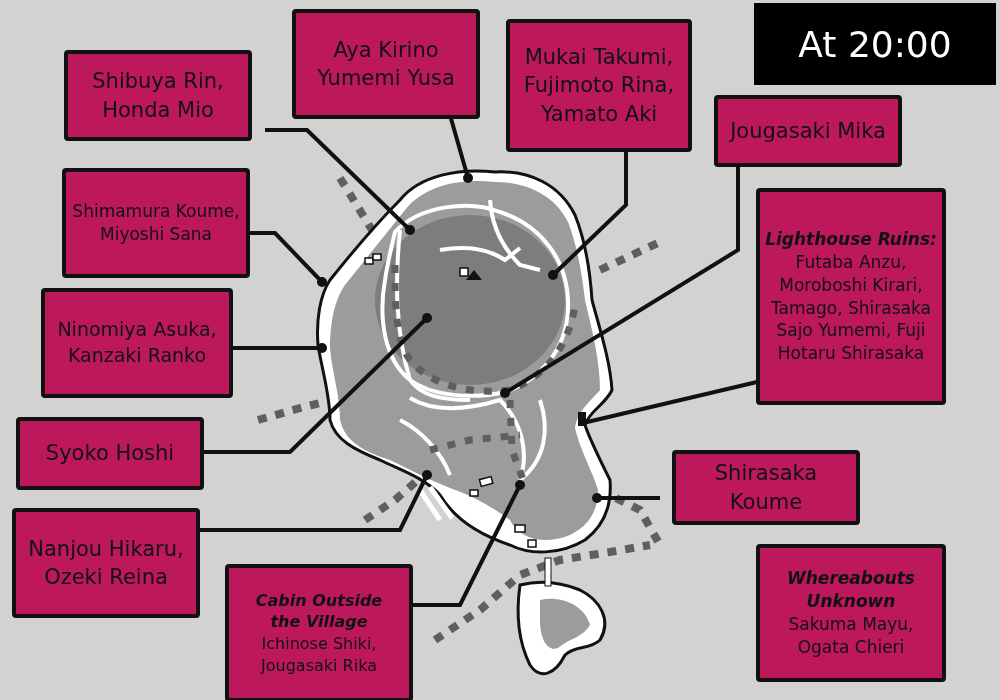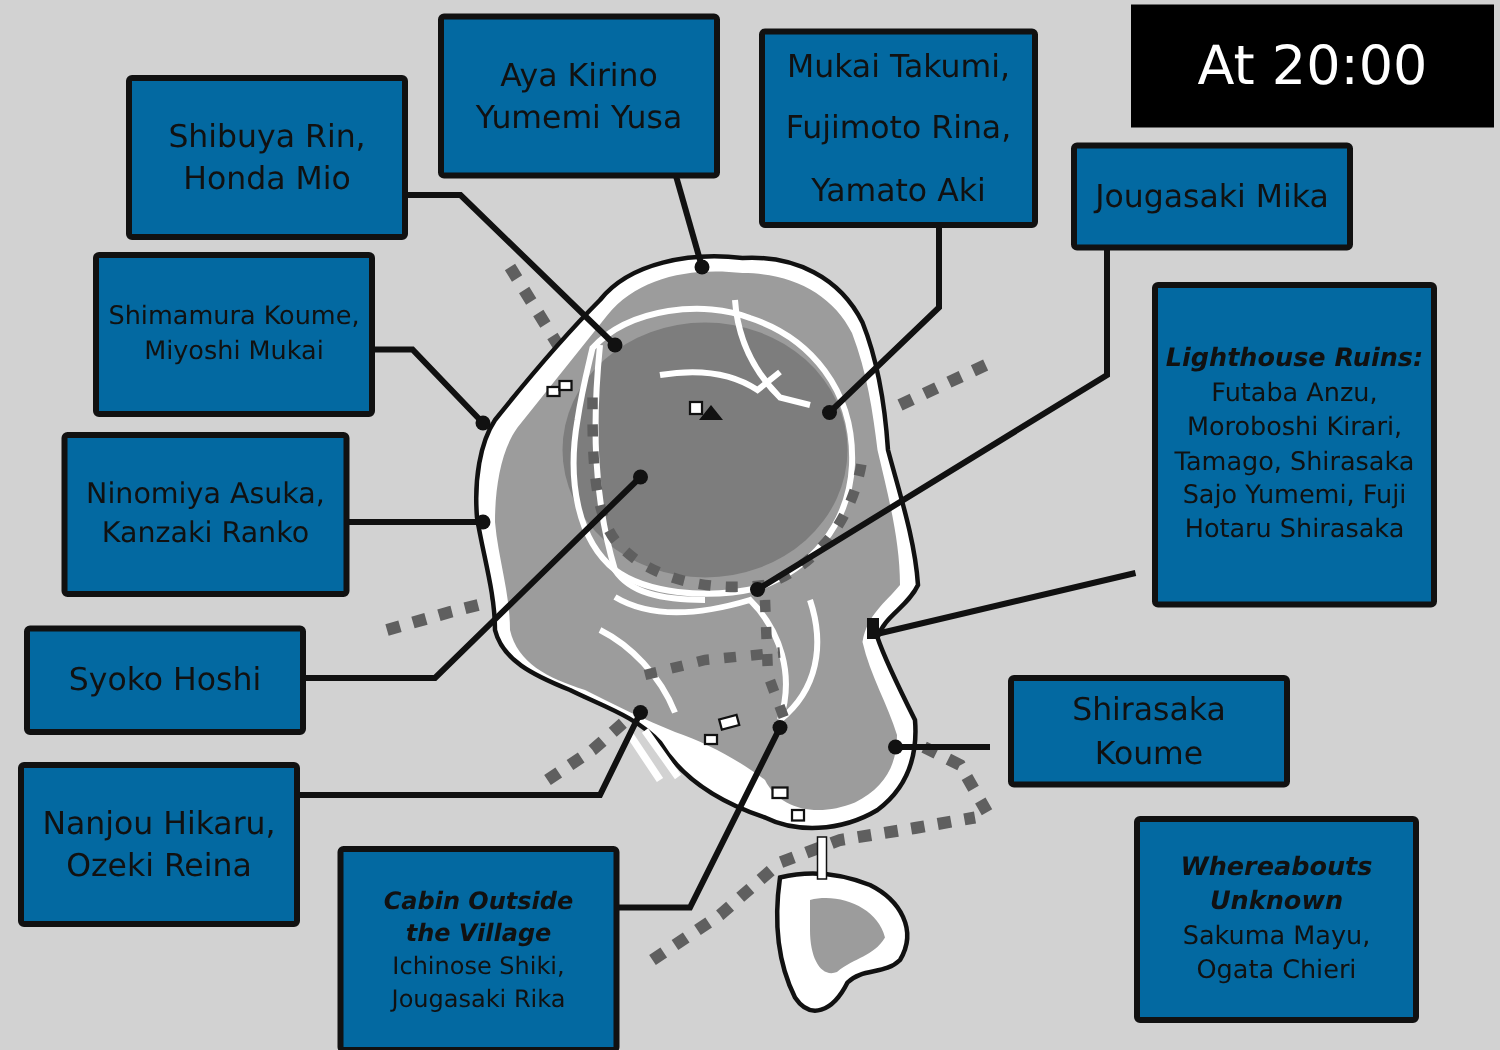--- a/index.html
+++ b/index.html
@@ -3,21 +3,21 @@
 <meta charset="utf-8">
 <style>
   html, body { margin:0; padding:0; }
   body {
     width:1000px; height:700px; position:relative; overflow:hidden;
     background:#d2d2d2;
     font-family: "DejaVu Sans", sans-serif;
   }
   svg.map { position:absolute; left:0; top:0; }
   .box {
-    position:absolute; background:#0369a1; border:4px solid #111;
+    position:absolute; background:#be185d; border:4px solid #111;
     border-radius:4px; box-sizing:border-box;
     display:flex; flex-direction:column; align-items:center; justify-content:center;
     text-align:left; color:#111; line-height:1.35;
   }
   .box .ln { display:block; white-space:nowrap; }
   .box .hd { font-weight:bold; font-style:italic; }
   .f22 { font-size:21px; }
   .f20 { font-size:19px; }
   .f18 { font-size:17px; }
   .f17 { font-size:16px;margin-top:12px; }
@@ -106,43 +106,43 @@
     <circle cx="505" cy="393" r="5"></circle>
     <circle cx="597" cy="498" r="5"></circle>
   </g>
   <rect x="578" y="412" width="8" height="14" fill="#111"></rect>
 </svg>
 
 <div class="time">
   <span>At 20:00</span>
 </div>
 
-<div class="box f22" style="left:84px;top:50px;width:188px;height:110px;">
+<div class="box f22" style="left:64px;top:50px;width:188px;height:91px;">
   <span class="ln">Shibuya Rin,</span>
   <span class="ln">Honda Mio</span>
 </div>
 
 <div class="box f22" style="left:292px;top:9px;width:188px;height:110px;">
   <span class="ln">Aya Kirino</span>
   <span class="ln">Yumemi Yusa</span>
 </div>
 
-<div class="box f22" style="left:506px;top:19px;width:186px;height:133px;gap:13px;">
+<div class="box f22" style="left:506px;top:19px;width:186px;height:133px;">
   <span class="ln">Mukai Takumi,</span>
   <span class="ln">Fujimoto Rina,</span>
   <span class="ln">Yamato Aki</span>
 </div>
 
 <div class="box f22" style="left:714px;top:95px;width:188px;height:72px;">
   <span class="ln">Jougasaki Mika</span>
 </div>
 
 <div class="box f18" style="left:62px;top:168px;width:188px;height:110px;">
   <span class="ln">Shimamura Koume,</span>
-  <span class="ln">Miyoshi Mukai</span>
+  <span class="ln">Miyoshi Sana</span>
 </div>
 
 <div class="box f20" style="left:41px;top:288px;width:192px;height:110px;">
   <span class="ln">Ninomiya Asuka,</span>
   <span class="ln">Kanzaki Ranko</span>
 </div>
 
 <div class="box f22" style="left:16px;top:417px;width:188px;height:73px;">
   <span class="ln">Syoko Hoshi</span>
 </div>
@@ -152,21 +152,21 @@
   <span class="ln">Ozeki Reina</span>
 </div>
 
 <div class="box f17" style="left:225px;top:552px;width:188px;height:138px;">
   <span class="ln hd">Cabin Outside</span>
   <span class="ln hd">the Village</span>
   <span class="ln">Ichinose Shiki,</span>
   <span class="ln">Jougasaki Rika</span>
 </div>
 
-<div class="box f18" style="left:756px;top:188px;width:190px;height:217px;margin-left:12px;">
+<div class="box f18" style="left:756px;top:188px;width:190px;height:217px;">
   <span class="ln hd">Lighthouse Ruins:</span>
   <span class="ln">Futaba Anzu,</span>
   <span class="ln">Moroboshi Kirari,</span>
   <span class="ln">Tamago, Shirasaka</span>
   <span class="ln">Sajo Yumemi, Fuji</span>
   <span class="ln">Hotaru Shirasaka</span>
 </div>
 
 <div class="box f22" style="left:657px;top:450px;width:188px;height:75px;margin-left:15px;">
   <span class="ln">Shirasaka</span>

